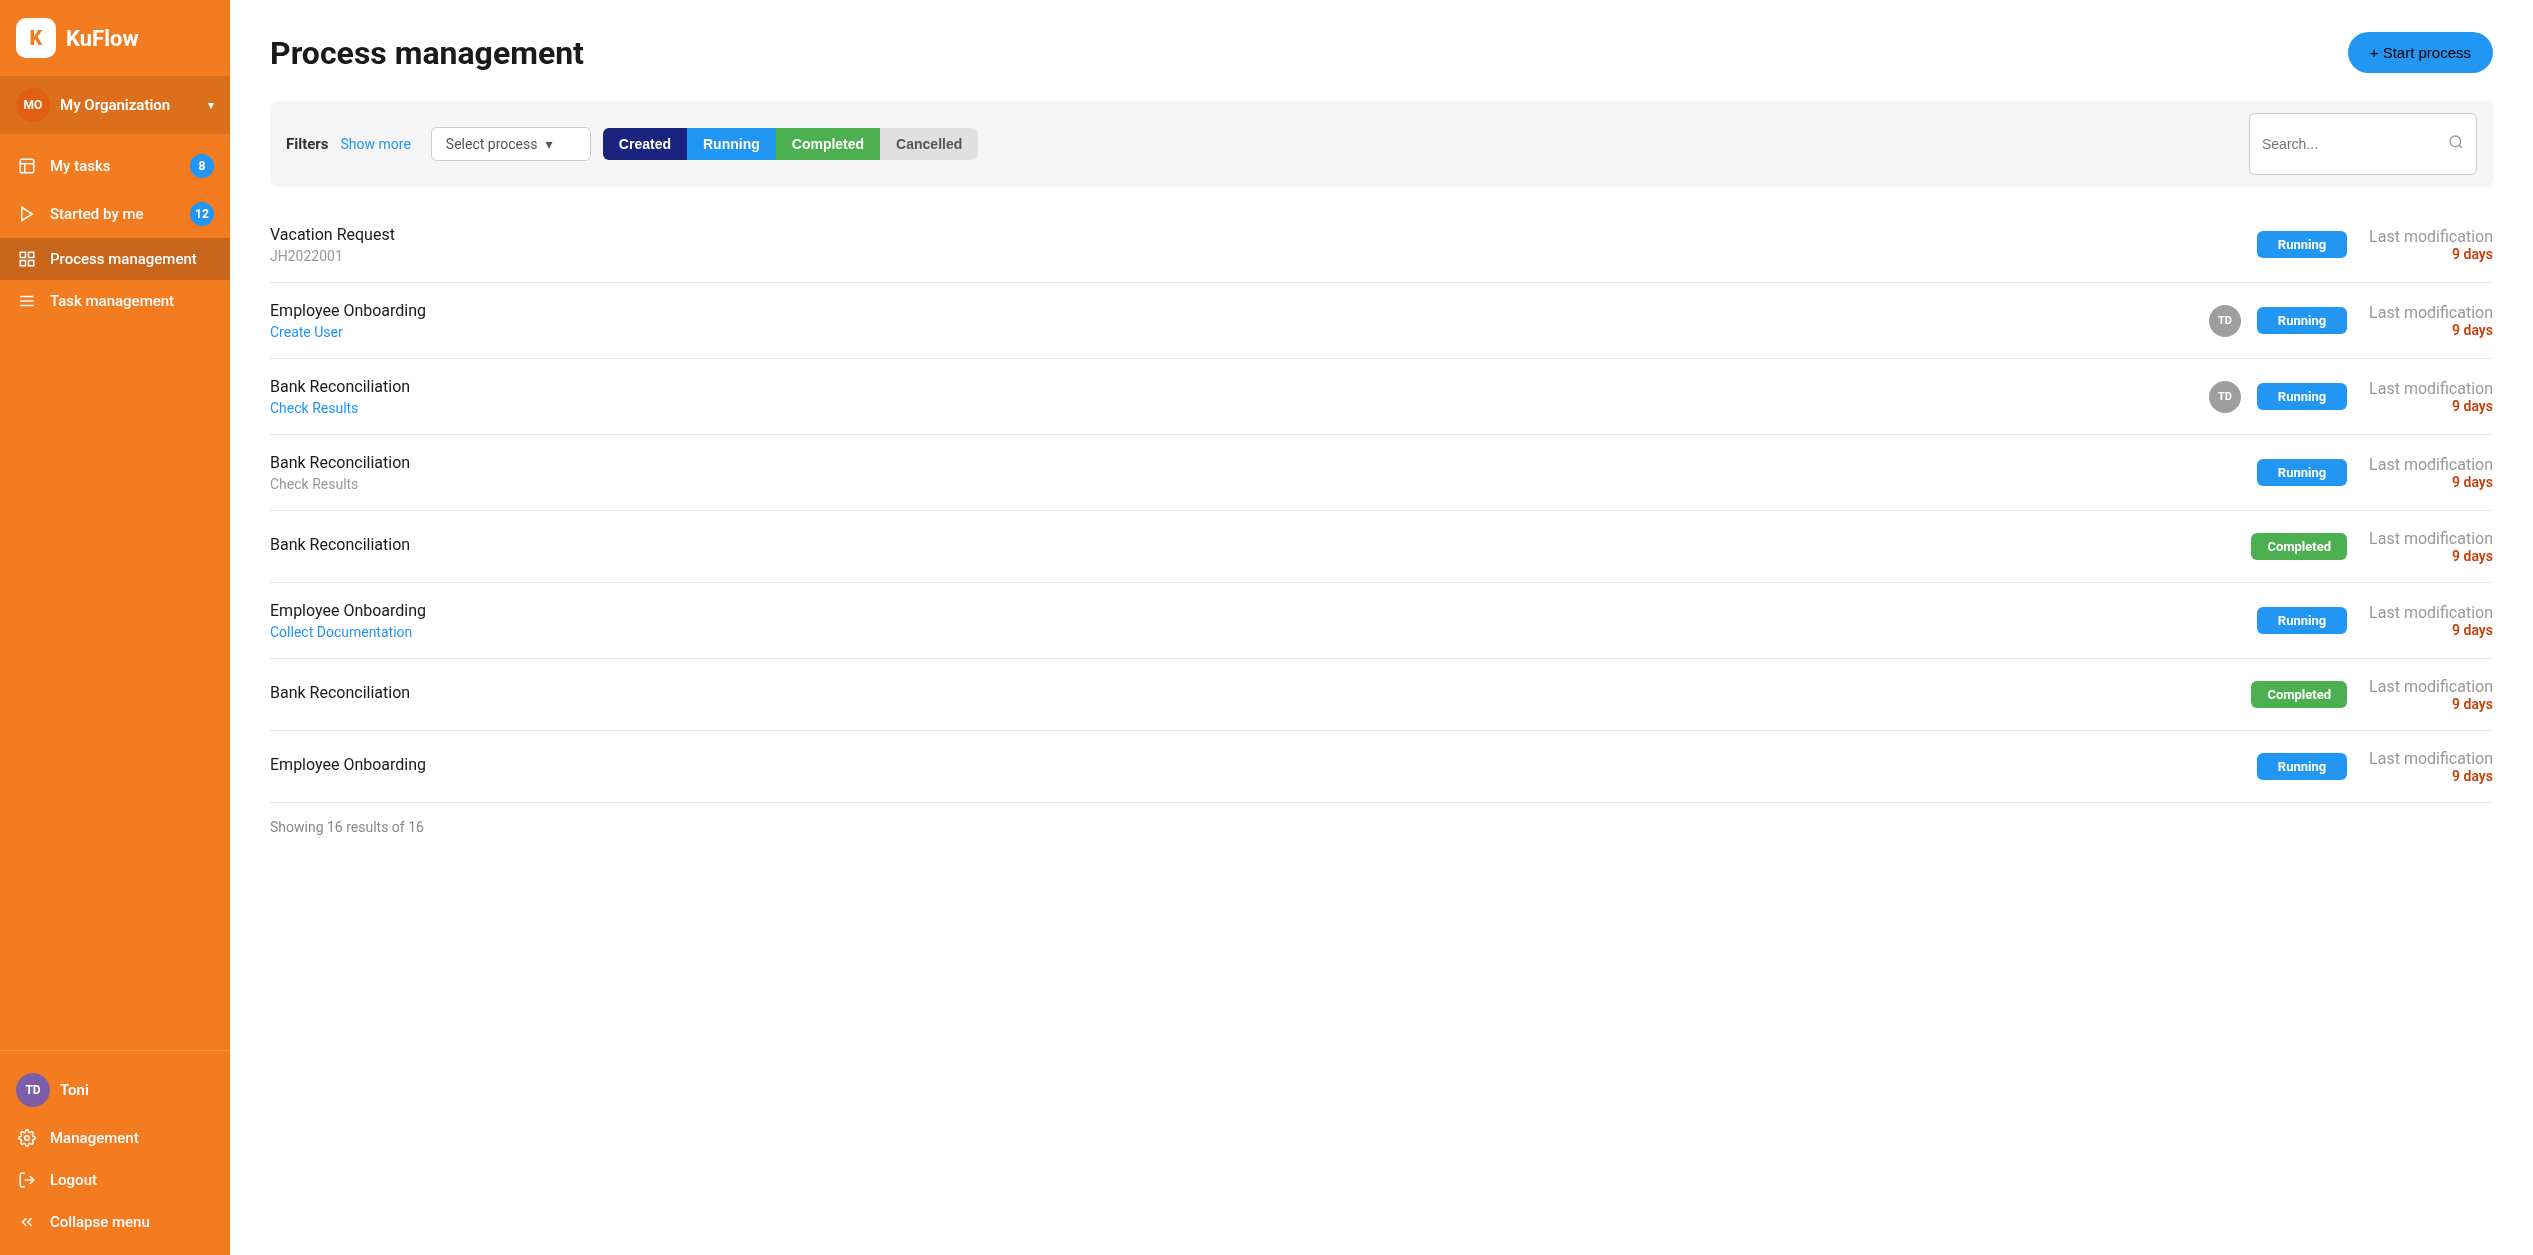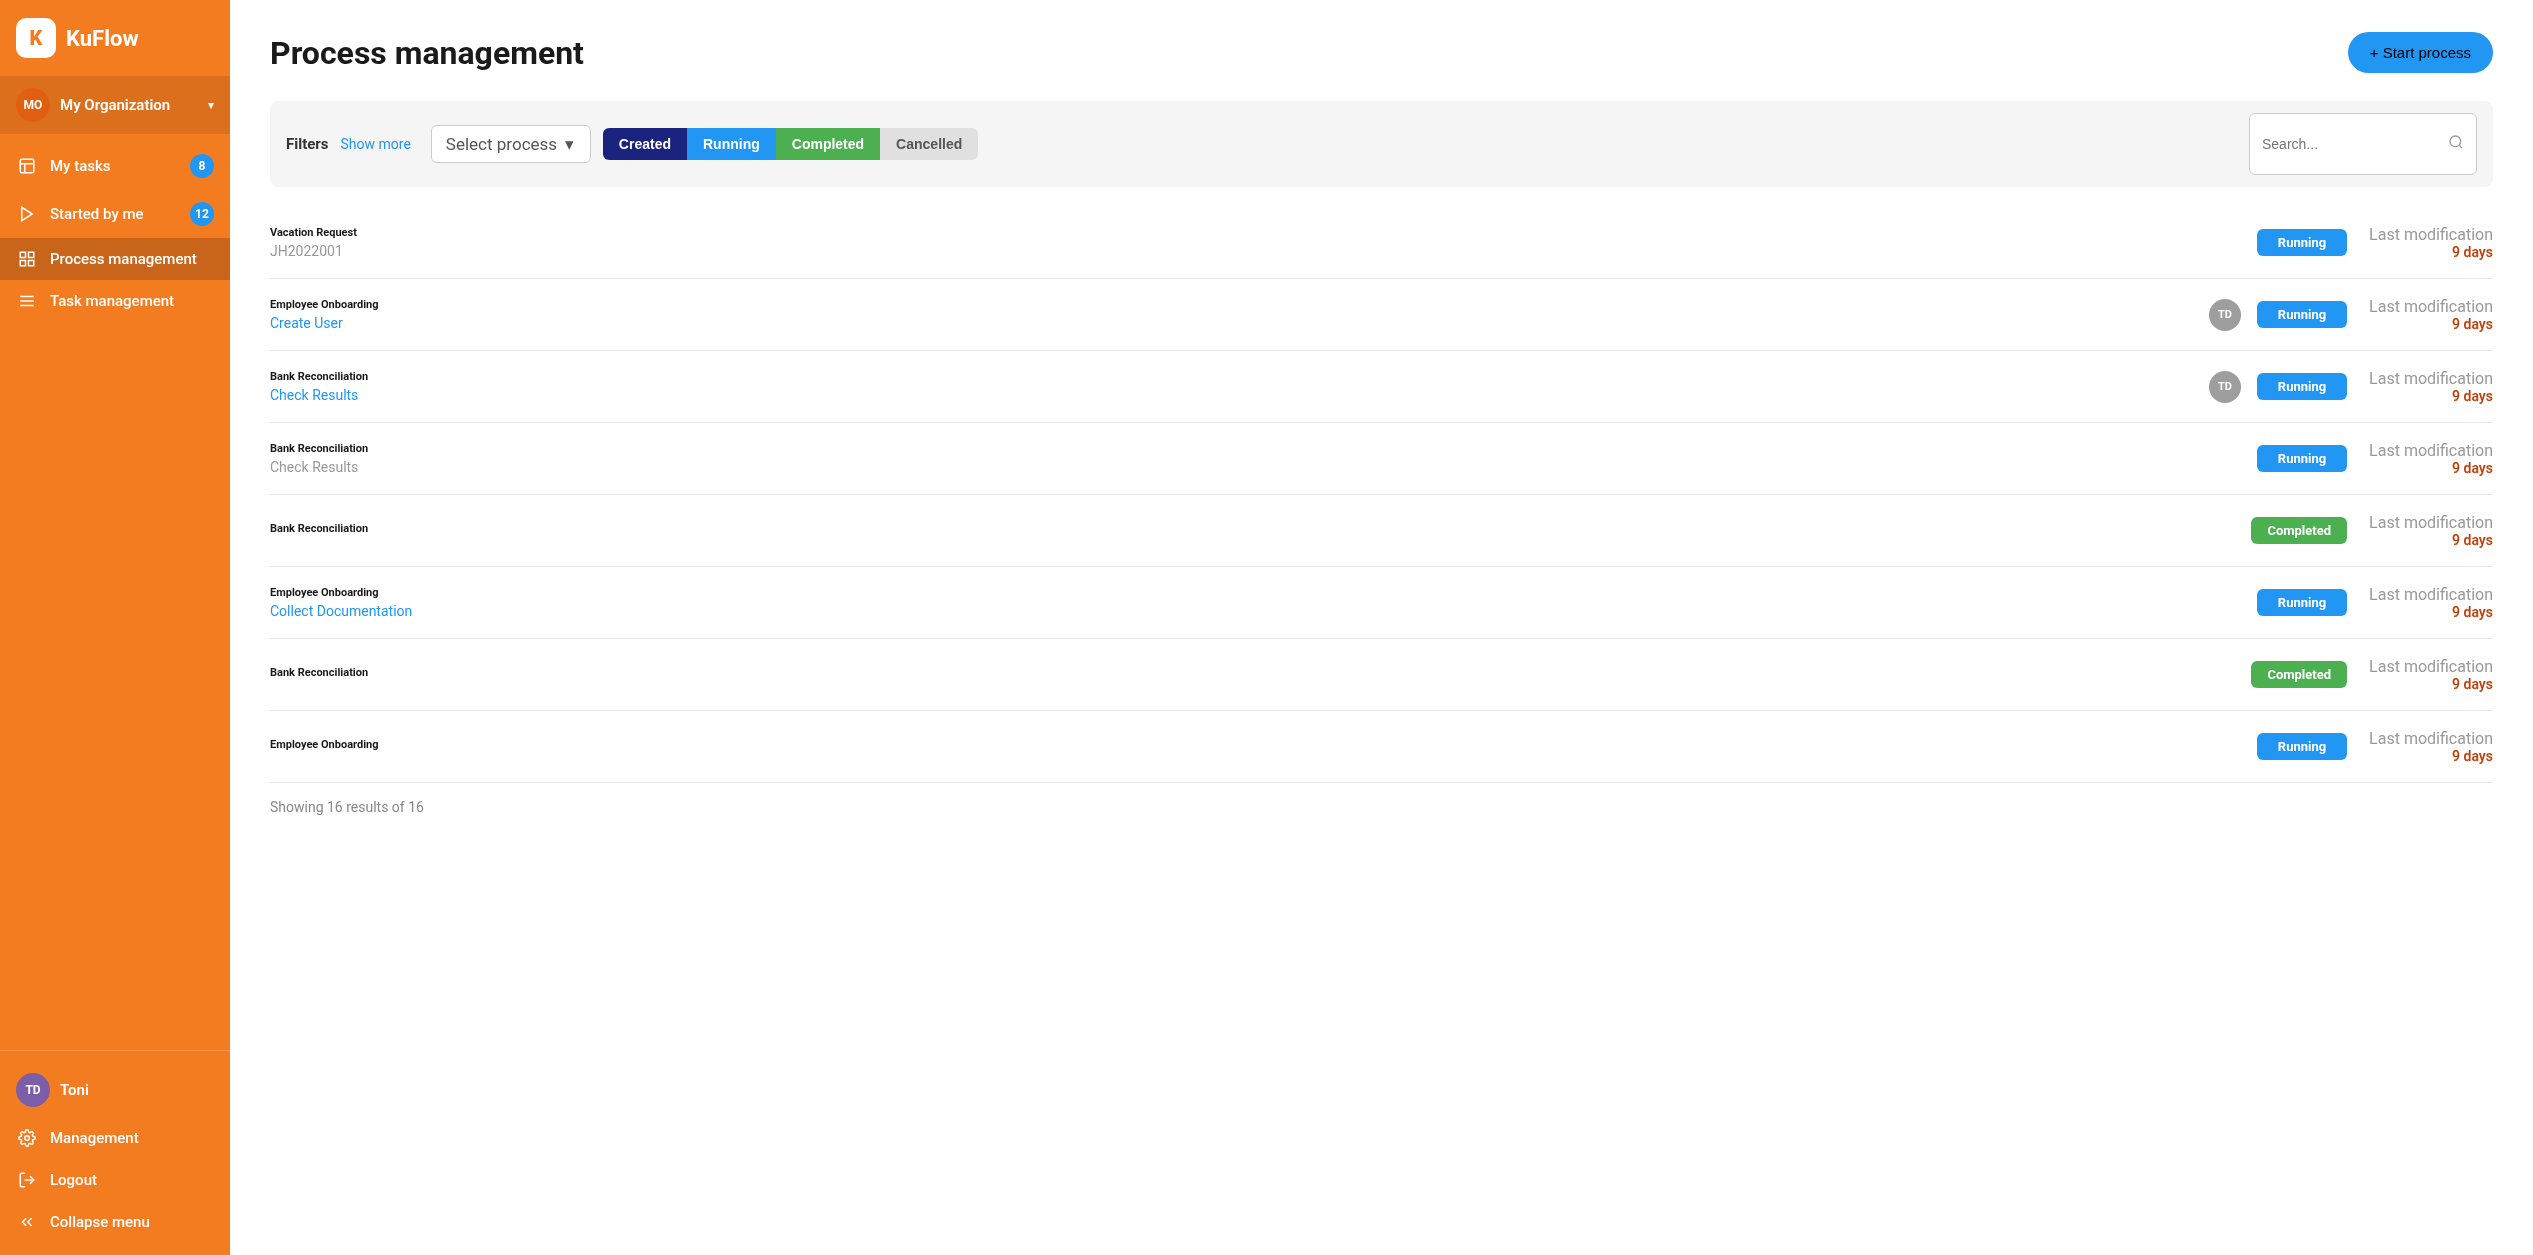--- a/index.html
+++ b/index.html
@@ -98,21 +98,21 @@
       background: #f5f5f5; border-radius: 8px;
       padding: 12px 16px;
       margin-bottom: 20px;
       flex-wrap: wrap;
     }
     .filters-label { font-size: 15px; font-weight: 700; color: #333; }
     .show-more-link { color: #2196f3; font-size: 14px; cursor: pointer; text-decoration: none; margin-right: 8px; }
     .select-process {
       border: 1px solid #ccc; border-radius: 6px;
       padding: 8px 14px; background: #fff;
-      font-size: 17px; cursor: pointer;
+      font-size: 14px; cursor: pointer;
       display: flex; align-items: center; gap: 8px; min-width: 160px;
       color: #555;
     }
     .filter-tabs { display: flex; gap: 0; }
     .filter-tab {
       padding: 8px 16px; font-size: 14px; font-weight: 700;
       cursor: pointer; border: none; background: #e0e0e0; color: #555;
     }
     .filter-tab:first-child { border-radius: 6px 0 0 6px; }
     .filter-tab:last-child { border-radius: 0 6px 6px 0; }
@@ -129,21 +129,21 @@
 
     
     .process-list { }
     .process-item {
       display: flex; align-items: center;
       padding: 18px 0;
       border-bottom: 1px solid #e8e8e8;
       cursor: pointer;
     }
     .process-info { flex: 1; }
-    .process-name { font-size: 11px; font-weight: 700; color: #1a1a1a; margin-bottom: 4px; }
+    .process-name { font-size: 16px; font-weight: 400; color: #1a1a1a; margin-bottom: 4px; }
     .process-sub { font-size: 14px; color: #2196f3; }
     .process-sub.grey { color: #999; }
     .process-right { display: flex; align-items: center; gap: 16px; }
     .assignee-avatar {
       width: 32px; height: 32px; border-radius: 50%;
       background: #9e9e9e; display: flex; align-items: center; justify-content: center;
       font-size: 11px; font-weight: 700; color: #fff; flex-shrink: 0;
     }
     .status-badge {
       padding: 6px 16px; border-radius: 6px;

